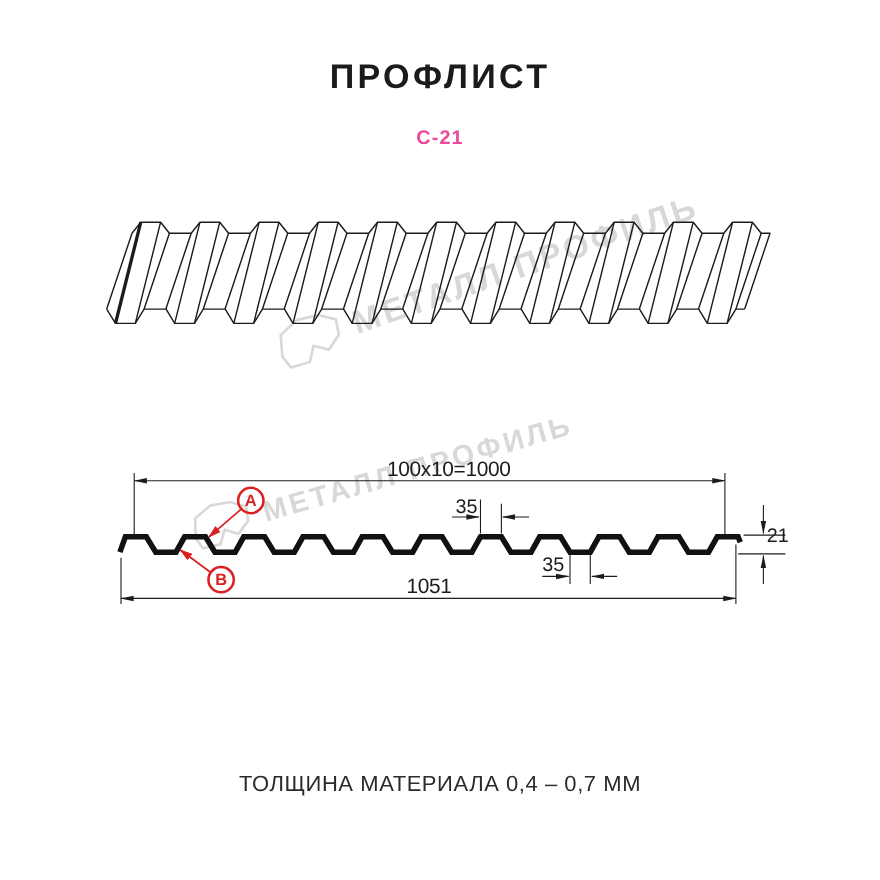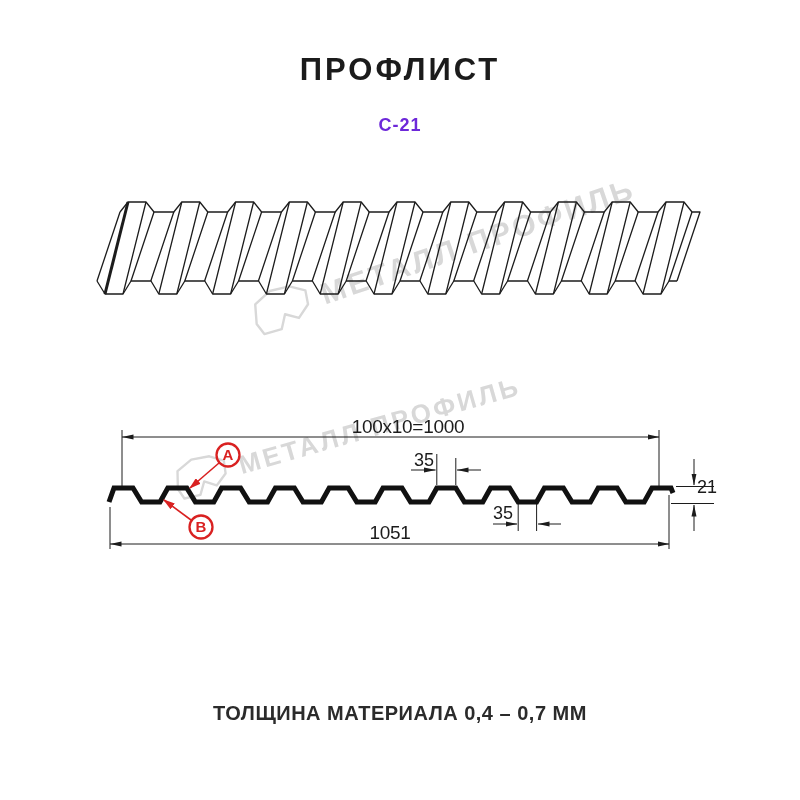--- a/index.html
+++ b/index.html
@@ -2,23 +2,23 @@
 <html><head>
 <meta charset="utf-8">
 <style>
   html,body{margin:0;padding:0;}
   body{width:800px;height:800px;background:#ffffff;position:relative;overflow:hidden;
        font-family:"Liberation Sans",sans-serif;}
   .abs{position:absolute;}
   .title{left:0;top:52px;width:800px;text-align:center;
          font-size:31px;font-weight:800;letter-spacing:3px;color:#1b1b1b;}
   .subtitle{left:0;top:115px;width:800px;text-align:center;
-            font-size:18px;font-weight:600;letter-spacing:1px;color:#6d28d9;}
+            font-size:18px;font-weight:600;letter-spacing:1px;color:#ec4899;}
   .footer{left:0;top:702px;width:800px;text-align:center;
-          font-size:20px;font-weight:700;letter-spacing:.5px;color:#2b2b2b;}
+          font-size:20px;font-weight:400;letter-spacing:.5px;color:#2b2b2b;}
   .wm{display:flex;align-items:center;gap:8px;white-space:nowrap;z-index:0;
       color:#d8d8d8;font-weight:700;pointer-events:none;}
   .wm .wm-text{letter-spacing:3px;}
   #wm1{left:250px;top:295px;transform:rotate(-19deg);transform-origin:0 50%;}
   #wm1 .wm-text{font-size:30px;}
   #wm2{left:172px;top:462px;transform:rotate(-16deg);transform-origin:0 50%;}
   #wm2 .wm-text{font-size:26px;}
   svg.layer{position:absolute;z-index:1;}
   #persp{left:0;top:185px;}
   #cross{left:90px;top:415px;}

